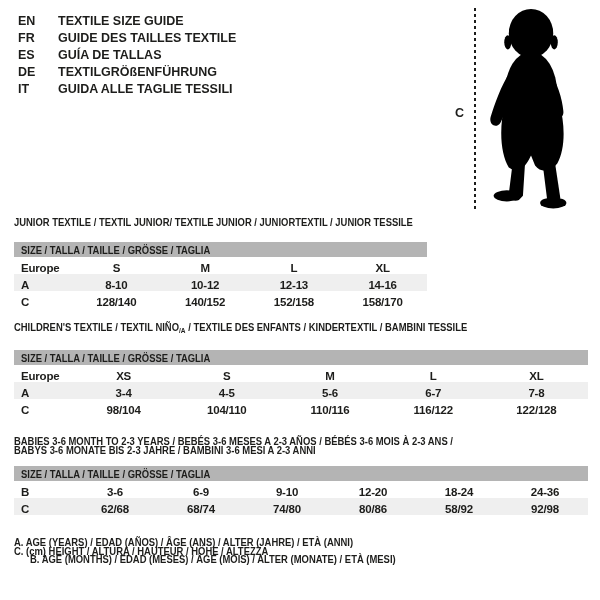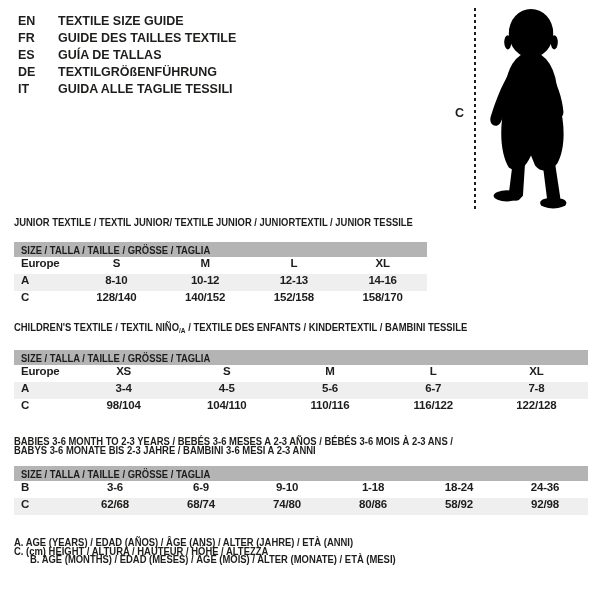--- a/index.html
+++ b/index.html
@@ -25,21 +25,21 @@
   .baby-svg{left:483px;top:8px;}
 
   
   .sec-title{font-size:11.5px;font-weight:700;white-space:nowrap;}
   .sub{font-size:8px;position:relative;top:2px;}
 
   
   .size-table{position:absolute;left:14px;}
   .size-bar{height:15px;background:#b4b4b4;display:flex;align-items:center;padding-left:7px;
             font-size:11.5px;font-weight:700;}
-  .trow{display:flex;height:17px;align-items:flex-start;font-size:11.5px;font-weight:700;letter-spacing:-0.2px;}
+  .trow{display:flex;height:17px;align-items:flex-end;font-size:11.5px;font-weight:700;letter-spacing:-0.2px;}
   .trow.alt{background:#efefef;}
   .trow .lab{width:58px;padding-left:7px;box-sizing:border-box;}
   .trow .val{flex:1;text-align:center;}
 
   
   .footnote{left:14px;font-size:11.5px;font-weight:700;white-space:nowrap;}
 </style>
 </head>
 <body>
 
@@ -153,21 +153,21 @@
 </div>
 <div class="size-table" style="top:466px;width:574px;">
   <div class="size-bar">
     <span class="cond">SIZE / TALLA / TAILLE / GRÖSSE / TAGLIA</span>
   </div>
   <div class="trow">
     <span class="lab">B</span>
     <span class="val">3-6</span>
     <span class="val">6-9</span>
     <span class="val">9-10</span>
-    <span class="val">1-18</span>
+    <span class="val">12-20</span>
     <span class="val">18-24</span>
     <span class="val">24-36</span>
   </div>
   <div class="trow alt">
     <span class="lab">C</span>
     <span class="val">62/68</span>
     <span class="val">68/74</span>
     <span class="val">74/80</span>
     <span class="val">80/86</span>
     <span class="val">58/92</span>

